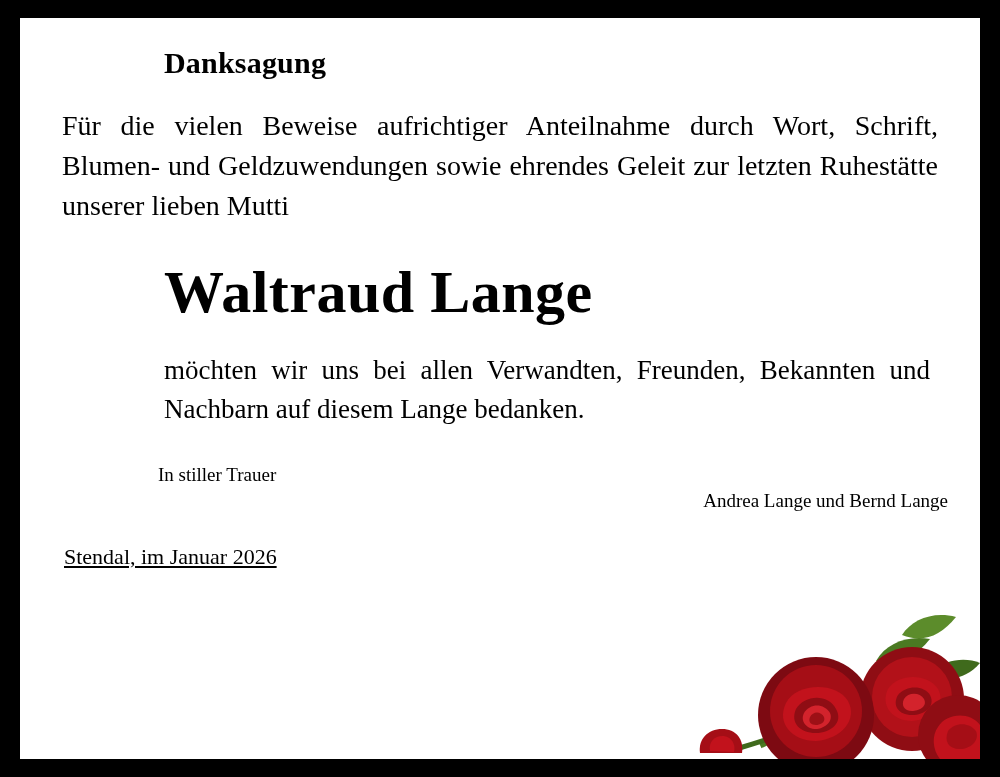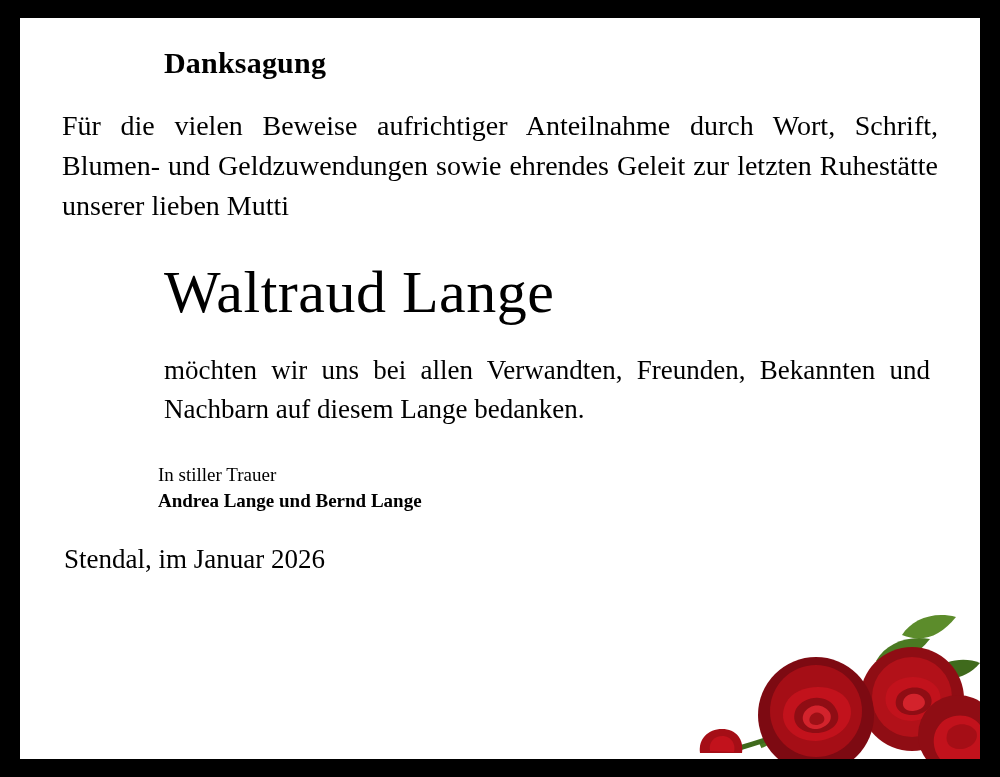--- a/index.html
+++ b/index.html
@@ -42,46 +42,48 @@
   }
   .intro {
     font-size: 28px;
     line-height: 1.42;
     text-align: justify;
     text-align-last: left;
     margin: 26px 10px 0 10px;
   }
   .name {
     font-size: 60px;
-    font-weight: normal;
+    font-weight: bold;
     letter-spacing: 0.5px;
     margin: 34px 0 0 112px;
     line-height: 1.1;
   }
   .body-text {
     font-size: 27px;
     line-height: 1.42;
     margin: 26px 18px 0 112px;
     text-align: justify;
     text-align-last: left;
   }
   .body-text .para {
     margin: 0;
   }
   .mourning {
     font-size: 19px;
     line-height: 1.38;
     margin: 34px 0 0 106px;
   }
   .mourning .signers {
-    font-weight: bold;
+    font-weight: normal;
+    text-align: right;
   }
   .place-date {
-    font-size: 27px;
+    font-size: 22px;
     margin: 30px 0 0 12px;
+    text-decoration: underline;
   }
   
   .roses {
     position: absolute;
     right: 0;
     bottom: 0;
     width: 340px;
     height: 220px;
     z-index: 1;
     pointer-events: none;

